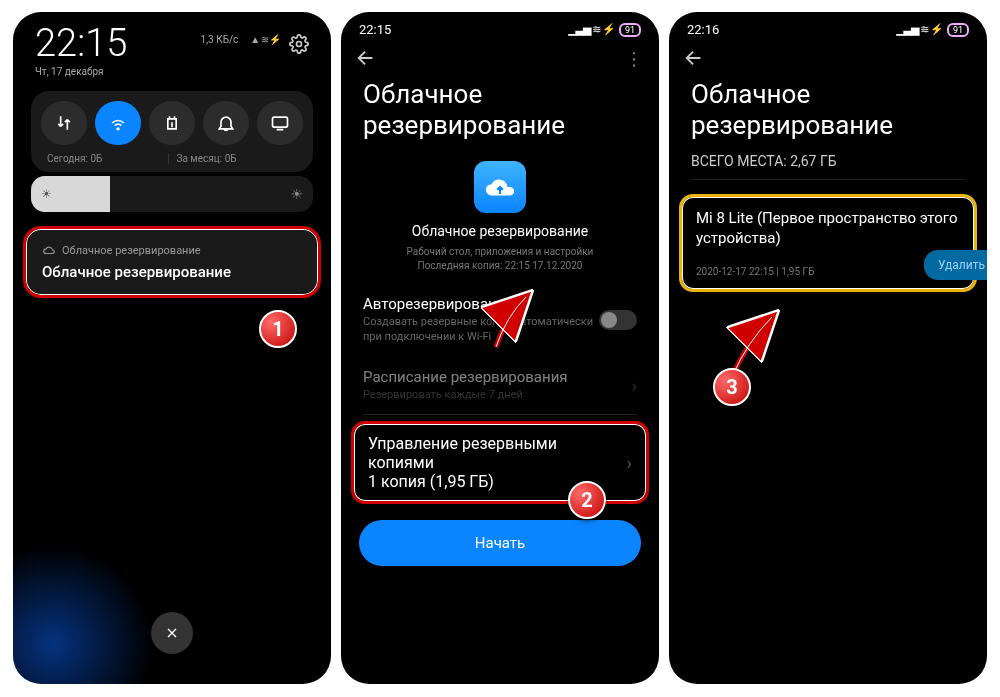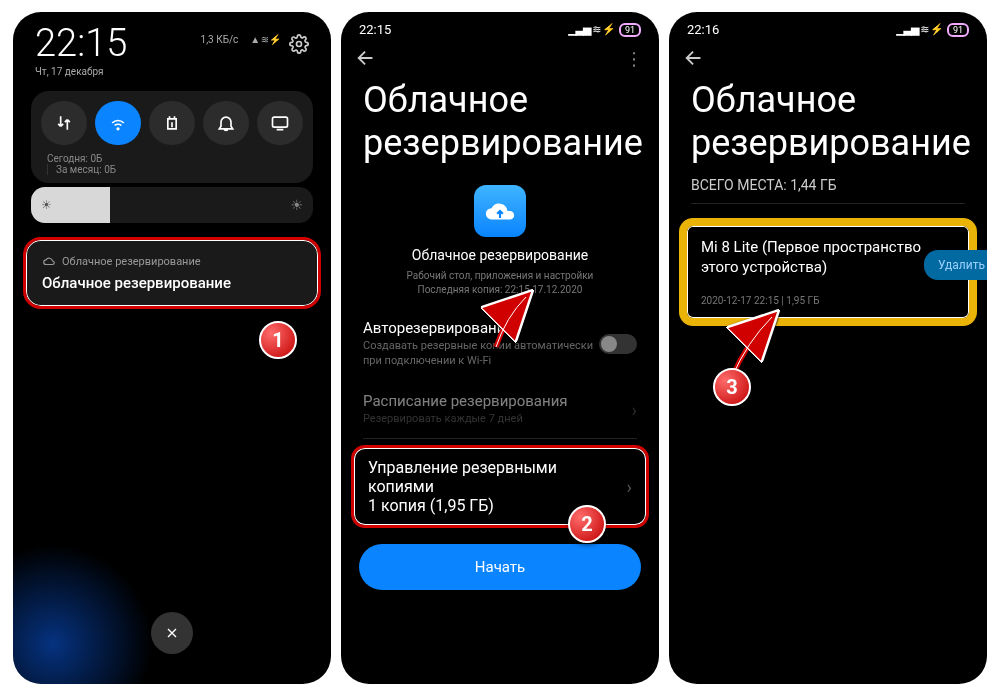--- a/index.html
+++ b/index.html
@@ -71,21 +71,20 @@
     justify-content: center;
     color: #fff;
   }
   .qs-btn.active { background: #0a84ff; }
   .qs-icon { width: 20px; height: 20px; }
   .qs-usage {
     display: flex;
     font-size: 10px;
     color: #888;
     padding: 8px 6px;
-    flex-direction: column;
   }
   .qs-usage span { flex:1; }
   .qs-usage span:last-child { border-left: 1px solid #333; padding-left: 8px;}
   .brightness {
     margin: 4px 18px 0 18px;
     background: #1a1a1a;
     border-radius: 14px;
     height: 36px;
     position: relative;
     display: flex;
@@ -143,21 +142,21 @@
   .blue-glow {
     position: absolute;
     bottom: -60px; left: -60px;
     width: 200px; height: 200px;
     background: radial-gradient(circle, rgba(10,100,255,.5), transparent 70%);
   }
   
   .app-header { display: flex; align-items: center; justify-content: space-between; padding: 6px 14px 0 14px; }
   .back-arrow { width: 22px; height: 22px; color: #ccc; }
   .kebab { color: #888; font-size: 18px; letter-spacing: 2px; }
-  .page-title { font-size: 36px; font-weight: 400; padding: 10px 22px 6px 22px; line-height: 1.2;}
+  .page-title { font-size: 26px; font-weight: 400; padding: 10px 22px 6px 22px; line-height: 1.2;}
   
   .cloud-tile {
     display: flex; flex-direction: column; align-items: center;
     margin-top: 14px;
   }
   .cloud-logo {
     width: 52px; height: 52px;
     background: linear-gradient(#3fb4ff,#0a84ff);
     border-radius: 12px;
     display: flex; align-items: center; justify-content: center;
@@ -202,21 +201,21 @@
     border-radius: 26px;
     text-align: center;
     padding: 14px 0;
     font-size: 15px;
   }
   
   .total-space { font-size: 14px; color: #ccc; padding: 6px 22px 10px 22px; }
   .hdivider { height: 1px; background: #222; margin: 0 22px; }
   .backup-row {
     margin: 14px 10px 0 10px;
-    border: 8px solid #eab308;
+    border: 3px solid #eab308;
     border-radius: 14px;
     box-shadow: inset 0 0 0 1px #fff;
     padding: 12px 14px;
     display: flex; justify-content: space-between; align-items: center;
     position: relative;
   }
   .backup-row .name { font-size: 15px; line-height: 1.3; }
   .backup-row .meta { font-size: 10px; color: #777; margin-top: 18px; }
   .delete-btn {
     background: #0369a1;
@@ -405,21 +404,21 @@
     <svg class="back-arrow" viewBox="0 0 24 24" fill="none" stroke="currentColor" stroke-width="2">
         <path d="M19 12H5m6-7l-7 7 7 7"></path>
       </svg>
     <span></span>
   </div>
   <div class="page-title">
     <div>Облачное</div>
     <div>резервирование</div>
   </div>
 
-  <div class="total-space">ВСЕГО МЕСТА: 1,44 ГБ</div>
+  <div class="total-space">ВСЕГО МЕСТА: 2,67 ГБ</div>
   <div class="hdivider"></div>
 
   <div class="backup-row">
     <div>
       <div class="name">Mi 8 Lite (Первое пространство этого устройства)</div>
       <div class="meta">2020-12-17 22:15 | 1,95 ГБ</div>
     </div>
   </div>
 
   <div class="delete-btn">Удалить</div>

